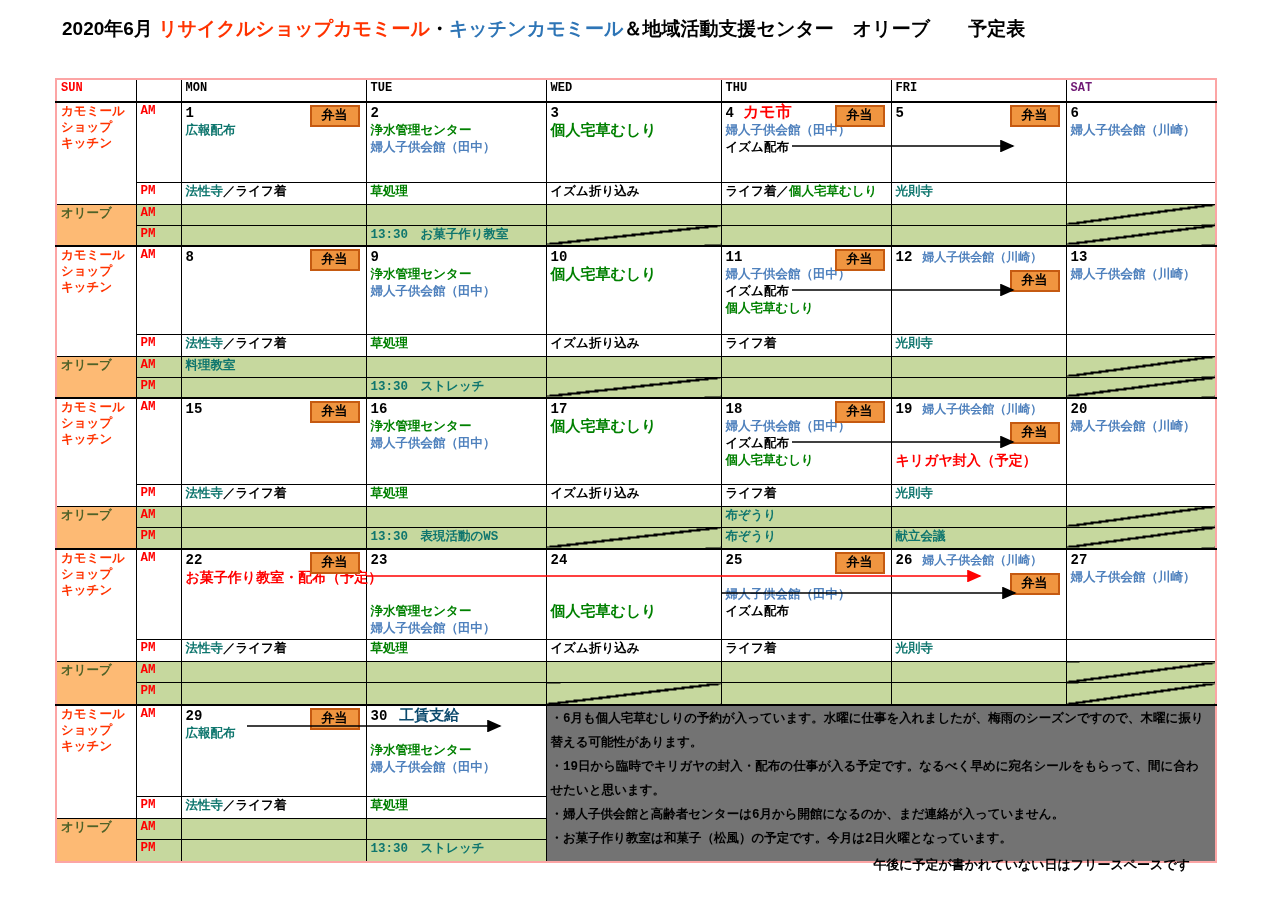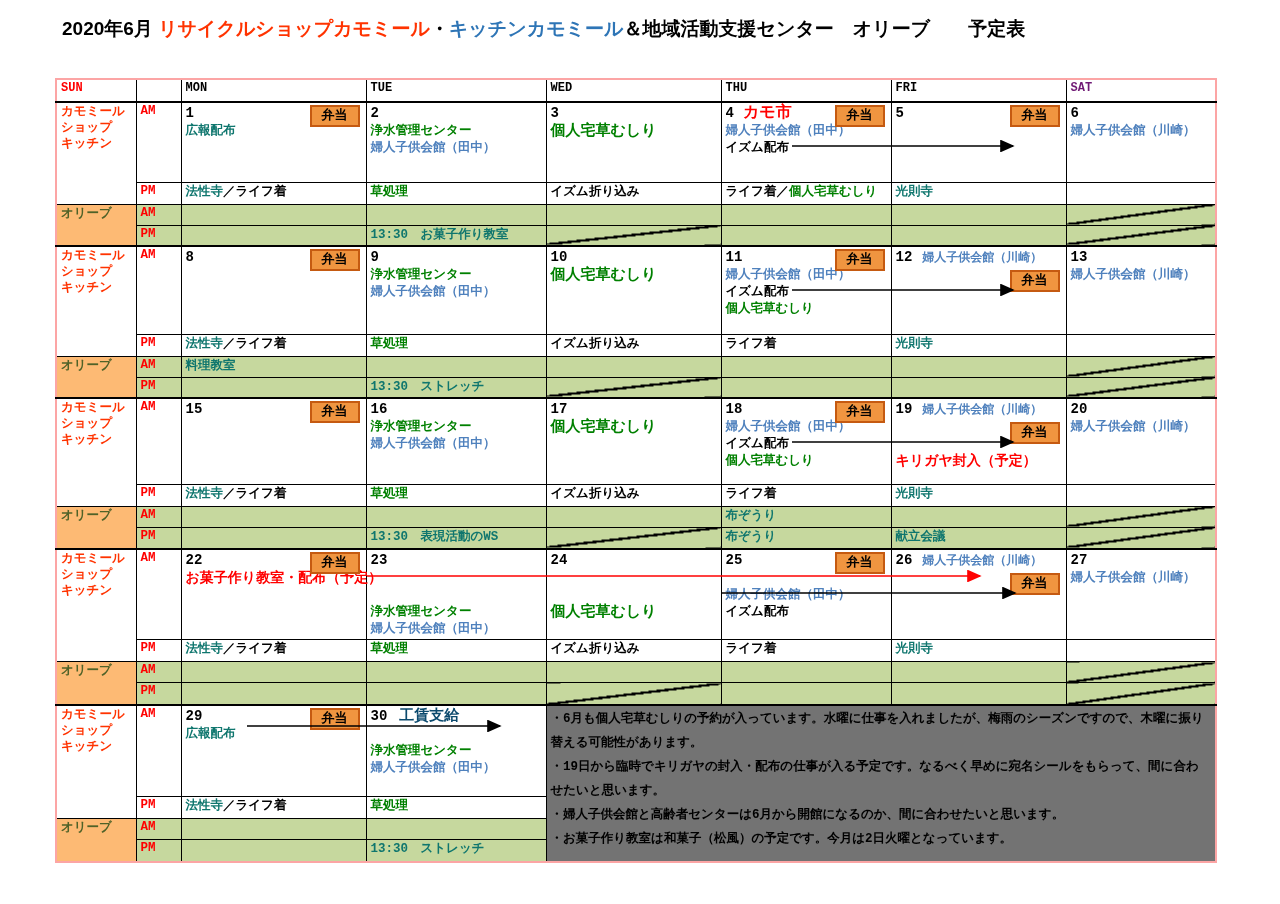--- a/index.html
+++ b/index.html
@@ -411,21 +411,21 @@
             </td>
         <td class="day">
               <div class="numline"><span class="dnum">30</span><span class="n-pink">工賃支給</span></div>
               <div class="padline"></div>
               <div class="line"><span class="c-green">浄水管理センター</span></div>
               <div class="line"><span class="c-blue">婦人子供会館（田中）</span></div>
             </td>
         <td class="notes" colspan="4" rowspan="4">
               <div>・6月も個人宅草むしりの予約が入っています。水曜に仕事を入れましたが、梅雨のシーズンですので、木曜に振り替える可能性があります。</div>
               <div>・19日から臨時でキリガヤの封入・配布の仕事が入る予定です。なるべく早めに宛名シールをもらって、間に合わせたいと思います。</div>
-              <div>・婦人子供会館と高齢者センターは6月から開館になるのか、間に合わせたいと思います。</div>
+              <div>・婦人子供会館と高齢者センターは6月から開館になるのか、まだ連絡が入っていません。</div>
               <div>・お菓子作り教室は和菓子（松風）の予定です。今月は2日火曜となっています。</div>
             </td>
       </tr>
       <tr style="height:22px">
         <td class="ampm">PM</td>
         <td class="day">
               <div class="line"><span class="c-purple">法性寺</span><span class="c-black">／ライフ着</span></div>
             </td>
         <td class="day">
               <div class="line"><span class="c-green">草処理</span></div>
@@ -458,13 +458,14 @@
       </defs>
     <line x1="737" y1="68" x2="958" y2="68" stroke="#000" stroke-width="1.6" marker-end="url(#ah-black)"></line>
         <line x1="737" y1="212" x2="958" y2="212" stroke="#000" stroke-width="1.6" marker-end="url(#ah-black)"></line>
         <line x1="737" y1="364" x2="958" y2="364" stroke="#000" stroke-width="1.6" marker-end="url(#ah-black)"></line>
         <line x1="312" y1="498" x2="925" y2="498" stroke="#FF0000" stroke-width="1.6" marker-end="url(#ah-red)"></line>
         <line x1="667" y1="515" x2="960" y2="515" stroke="#000" stroke-width="1.6" marker-end="url(#ah-black)"></line>
         <line x1="192" y1="648" x2="445" y2="648" stroke="#000" stroke-width="1.6" marker-end="url(#ah-black)"></line>
       </svg>
   </div>
 
+  <div class="footer-note">午後に予定が書かれていない日はフリースペースです</div>
 </div>
 
 </body></html>

